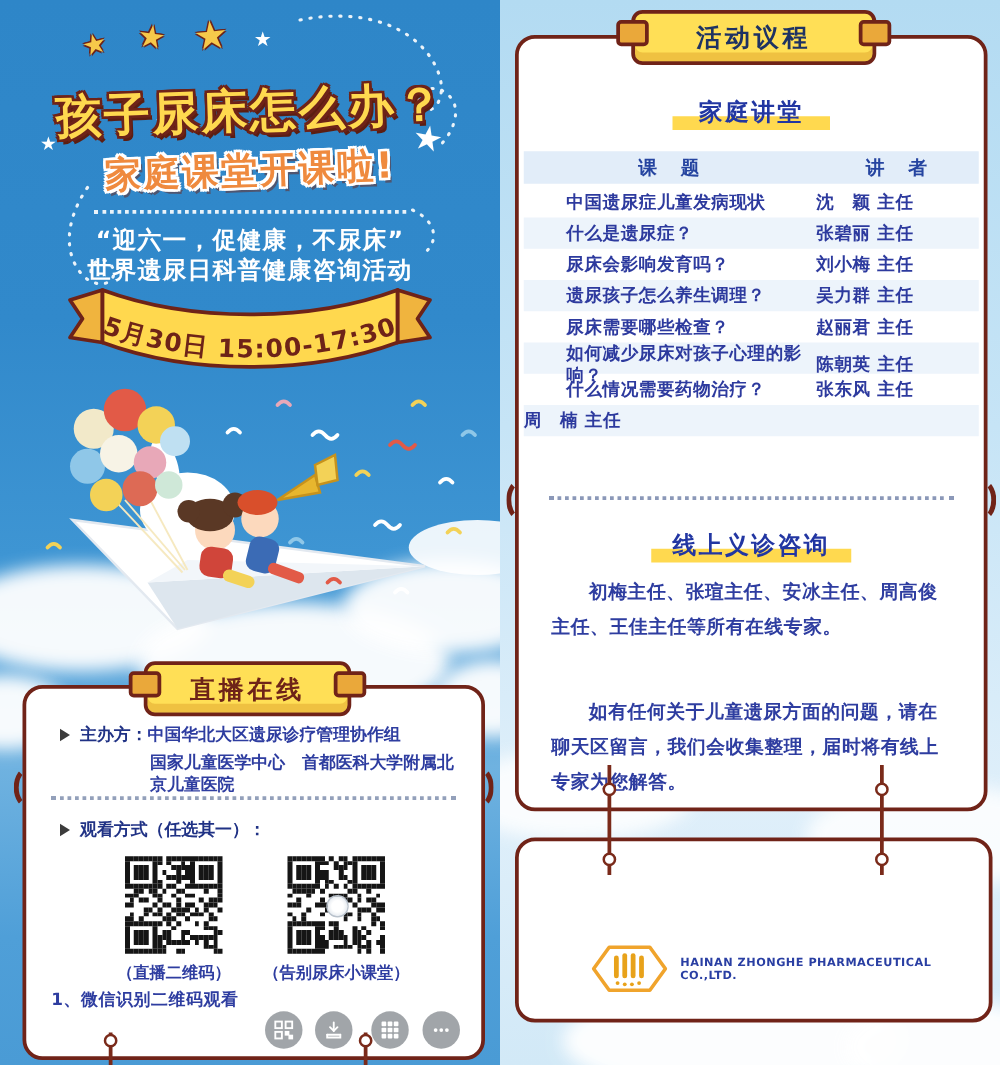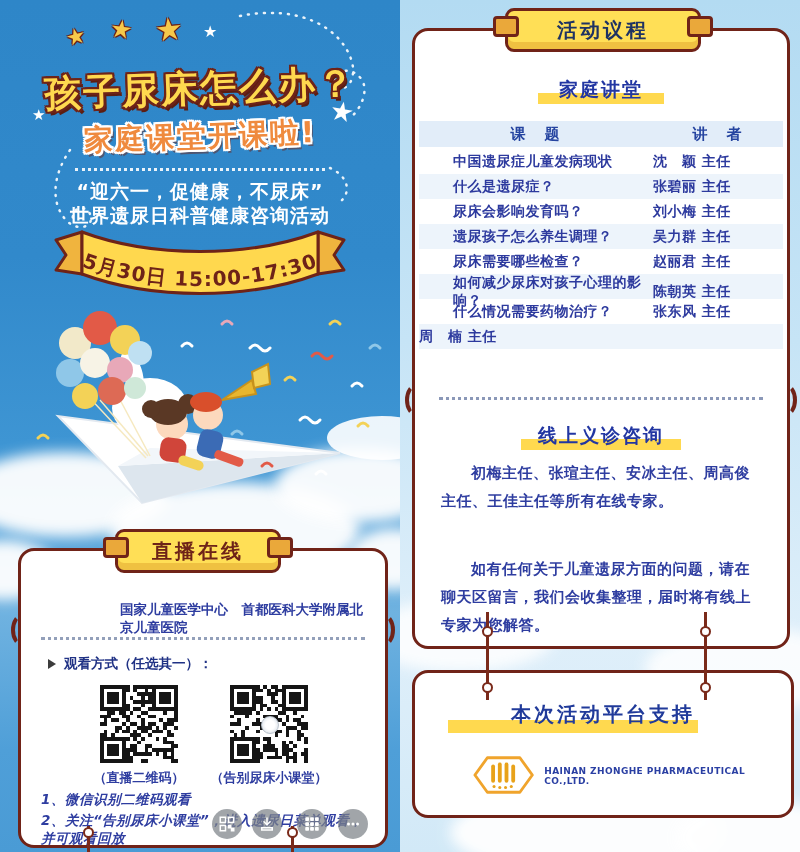--- a/index.html
+++ b/index.html
@@ -36,21 +36,21 @@
   .pin{position:absolute;left:-4px;width:7px;height:7px;background:#fff;border:2.5px solid #7a2a1a;border-radius:50%;}
   
   .blue{color:#2e3da0;} .navy{color:#203285;}
   .lrow{position:absolute;display:flex;align-items:flex-start;font-size:13.5px;font-weight:700;}
   .tri{width:0;height:0;border-left:8px solid #3c3c3c;border-top:5px solid transparent;border-bottom:5px solid transparent;margin:4px 8px 0 0;flex:none;}
   .dotline-gray{position:absolute;border-top:3px dotted #93a0ba;}
   .qr{position:absolute;width:78px;height:78px;background:#fff;display:grid;grid-template:repeat(21,1fr)/repeat(21,1fr);}
   .qr i{background:#151515;}
   .qr-logo{position:absolute;left:31px;top:31px;width:16px;height:16px;border-radius:50%;background:radial-gradient(#fff 40%,#cfd8e2);border:1px solid #b9c2cc;}
   .qrcap{position:absolute;font-size:13px;font-weight:800;text-align:center;}
-  .note{position:absolute;font-size:13.5px;font-weight:800;letter-spacing:.5px;font-style:italic;}
+  .note{position:absolute;font-size:13.5px;font-weight:800;letter-spacing:.5px;}
   
   .fab{position:absolute;width:30px;height:30px;border-radius:50%;background:rgba(125,130,136,.72);display:flex;align-items:center;justify-content:center;z-index:9;}
   
   .right{left:400px;background:linear-gradient(180deg,#b3dbf2 0%,#c6e4f6 40%,#dfeffa 75%,#d2e9f7 100%);}
   .hl{position:absolute;width:100%;text-align:center;}
   .hl .txt{position:relative;z-index:1;font-weight:800;font-size:19px;color:#2236a2;letter-spacing:2px;}
   .hl .bar{position:absolute;left:50%;transform:translateX(-50%);bottom:-1px;height:11px;background:#ffd94f;z-index:0;}
   .agenda-head{position:absolute;left:4px;right:4px;top:90px;height:26px;background:#e2edf9;display:grid;grid-template-columns:1fr 130px;align-items:center;font-size:15px;font-weight:800;color:#2544a0;letter-spacing:2px;}
   .agenda-head b{text-align:center;}
   .agenda-rows{position:absolute;left:4px;right:4px;top:118px;}
@@ -172,20 +172,25 @@
       </g>
     </svg>
 
     <div class="tab live" style="left:115px;top:529px;width:160px;height:38px;">
       <span>直播在线</span>
     </div>
     <div class="card" style="left:18px;top:548px;width:364px;height:294px;">
       <div class="notch nl" style="left:-10px;top:62px;"></div>
       <div class="notch nr" style="right:-10px;top:62px;"></div>
 
+      <div class="lrow" style="left:27px;top:28px;right:14px;">
+        <i class="tri"></i>
+        <b class="navy">主办方：</b>
+        <span class="blue">中国华北大区遗尿诊疗管理协作组</span>
+      </div>
       <div class="lrow blue" style="left:99px;top:50px;right:10px;">国家儿童医学中心　首都医科大学附属北京儿童医院</div>
 
       <div class="dotline-gray" style="left:20px;right:20px;top:86px;"></div>
 
       <div class="lrow" style="left:27px;top:104px;">
         <i class="tri"></i>
         <b class="navy">观看方式（任选其一）：</b>
       </div>
 
       <div class="qr" id="qr1" style="left:79px;top:134px;">
@@ -662,21 +667,20 @@
             <i style="grid-row:21;grid-column:16"></i>
             <i style="grid-row:21;grid-column:18"></i>
             <i style="grid-row:21;grid-column:21"></i>
           </div>
         <div class="qr-logo"></div>
       </div>
       <div class="qrcap blue" style="left:55px;top:218px;width:126px;">（直播二维码）</div>
       <div class="qrcap blue" style="left:185px;top:218px;width:126px;">（告别尿床小课堂）</div>
 
       <div class="note blue" style="left:20px;top:240px;">1、微信识别二维码观看</div>
-      <div class="note blue" style="left:20px;top:261px;right:8px;">2、关注“告别尿床小课堂”，进入遗尿日菜单观看，并可观看回放</div>
     </div>
 
     <div class="rod" style="left:87px;top:826px;height:26px;">
         <div class="pin" style="top:1px;"></div>
       </div>
     <div class="rod" style="left:291px;top:826px;height:26px;">
         <div class="pin" style="top:1px;"></div>
       </div>
 
     <div class="fab" style="left:212px;top:809px;">
@@ -792,24 +796,20 @@
     <div class="rod" style="left:86px;top:612px;height:88px;">
       <div class="pin" style="top:14px;"></div>
         <div class="pin" style="top:70px;"></div>
     </div>
     <div class="rod" style="left:304px;top:612px;height:88px;">
       <div class="pin" style="top:14px;"></div>
         <div class="pin" style="top:70px;"></div>
     </div>
 
     <div class="card" style="left:12px;top:670px;width:376px;height:142px;">
-      <div class="support-head">
-        <span class="bar"></span>
-        <span class="txt">本次活动平台支持</span>
-      </div>
       <div class="logo-row">
         <svg width="62" height="44" viewBox="0 0 64 44">
           <polygon points="2,22 15,4 49,4 62,22 49,40 15,40" fill="#ffffff" stroke="#f0a42c" stroke-width="3" stroke-linejoin="round"></polygon>
           <g fill="#e8a21a">
             <rect x="19" y="11" width="4" height="19" rx="2"></rect>
             <rect x="26" y="9" width="4" height="21" rx="2"></rect>
             <rect x="33" y="9" width="4" height="21" rx="2"></rect>
             <rect x="40" y="11" width="4" height="19" rx="2"></rect>
             <circle cx="22" cy="34" r="1.6"></circle>
               <circle cx="28" cy="35" r="1.6"></circle>

